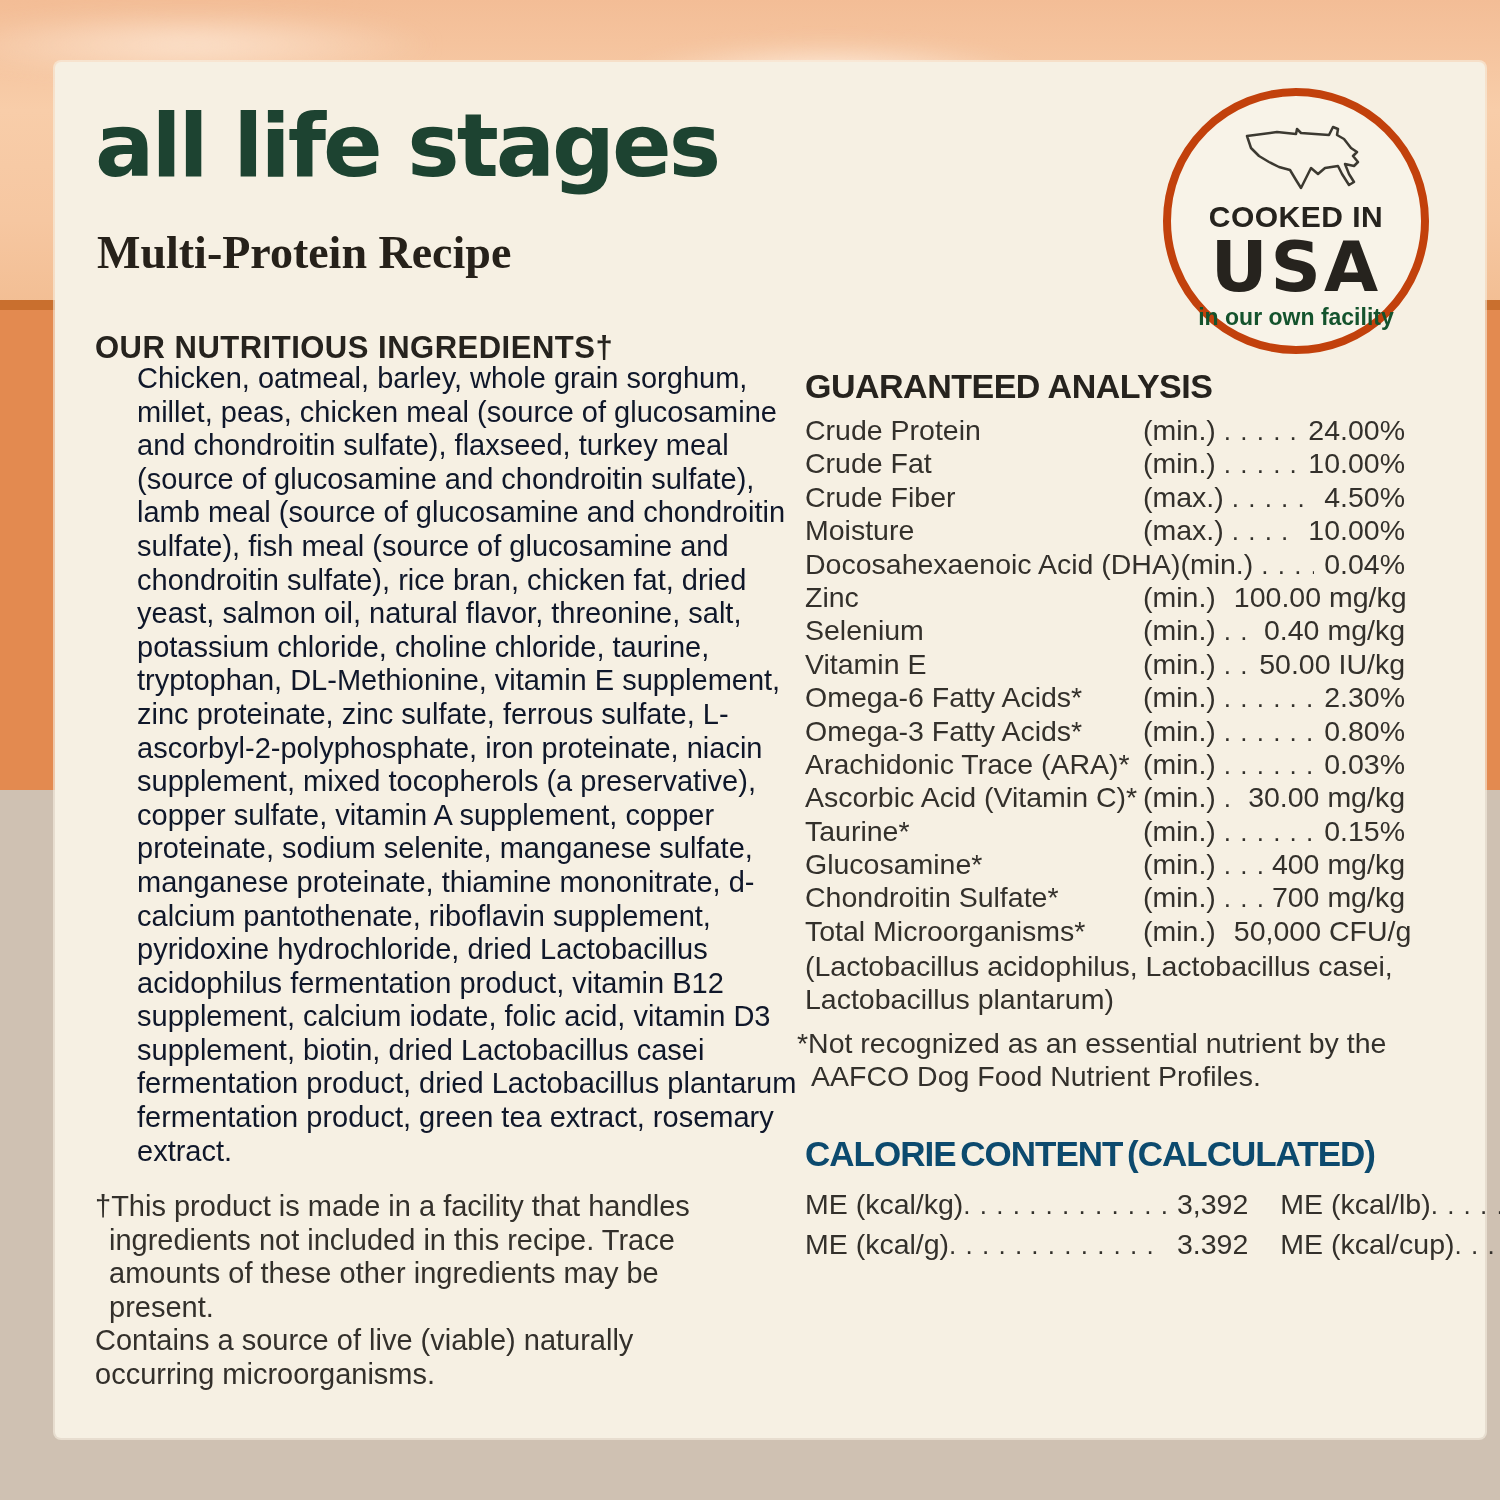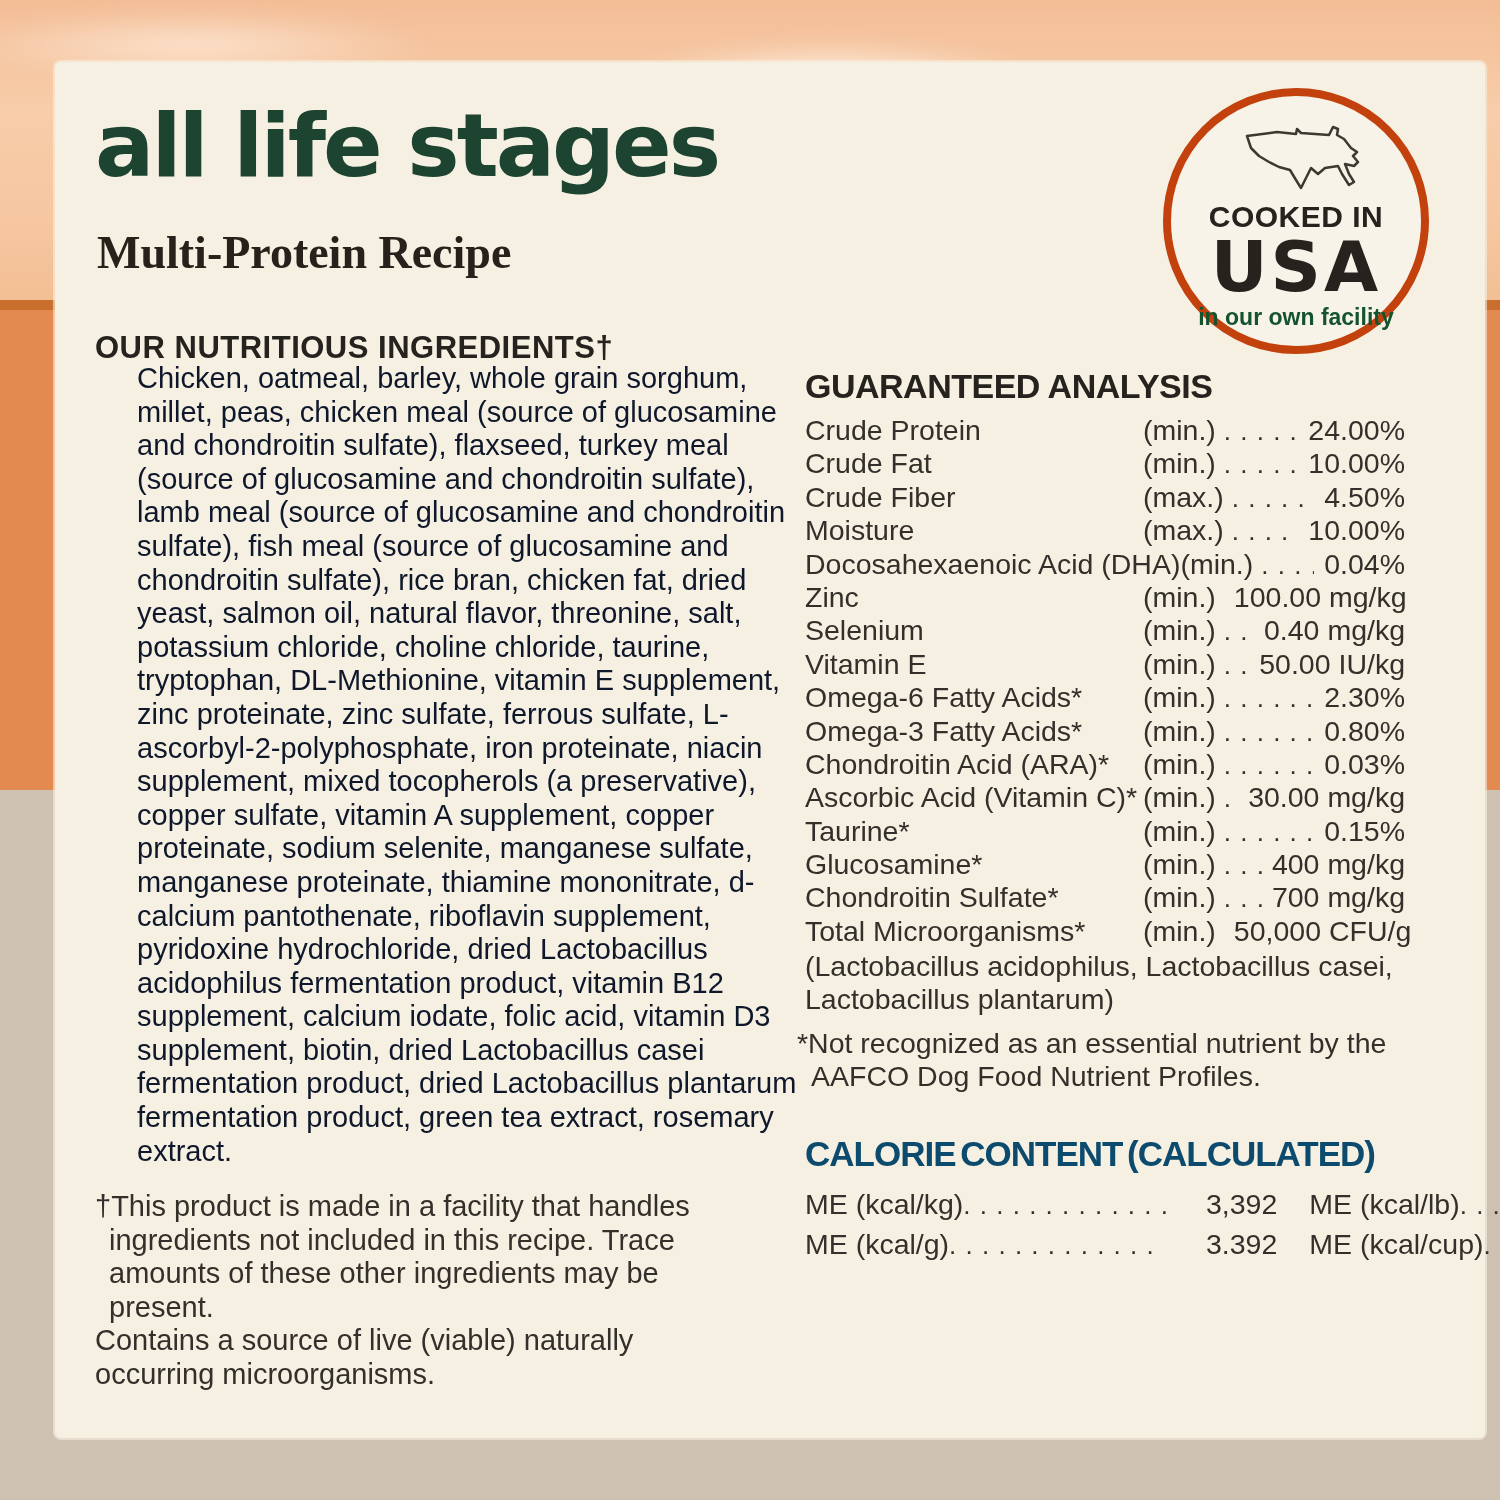--- a/index.html
+++ b/index.html
@@ -114,21 +114,21 @@
     word-spacing:-4px;
   }
   .cal-table { position:absolute; left:750px; top:1126px; width:604px; display:flex; gap:32px; }
   .cal-col { display:flex; flex-direction:column; }
   .cal-col.left  { flex:0 0 288px; }
   .cal-col.right { flex:0 0 284px; }
   .cal-row { display:flex; align-items:baseline; height:40px; font-size:28.5px; color:#33302b; }
   .cal-label { flex:0 0 auto; white-space:nowrap; }
   .cal-dots { flex:1 1 auto; overflow:hidden; white-space:nowrap; font-size:26px; letter-spacing:1px; }
   .cal-dots::before { content:". . . . . . . . . . . . ."; }
-  .cal-val { flex:0 0 auto; padding-left:8px; white-space:nowrap;margin-left:29px; }
+  .cal-val { flex:0 0 auto; padding-left:8px; white-space:nowrap; }
 </style>
 </head>
 <body>
 
 <div class="bg-sky">
   <div class="cloud c1"></div>
   <div class="cloud c2"></div>
   <div class="cloud c3"></div>
 </div>
 <div class="bg-field"></div>
@@ -209,21 +209,21 @@
         <span class="ga-dots"></span>
         <span class="ga-val">2.30%</span>
       </div>
     <div class="ga-row">
         <span class="ga-label">Omega-3 Fatty Acids*</span>
         <span class="ga-qual">(min.)</span>
         <span class="ga-dots"></span>
         <span class="ga-val">0.80%</span>
       </div>
     <div class="ga-row">
-        <span class="ga-label">Chondroitin Acid (ARA)*</span>
+        <span class="ga-label">Arachidonic Trace (ARA)*</span>
         <span class="ga-qual">(min.)</span>
         <span class="ga-dots"></span>
         <span class="ga-val">0.03%</span>
       </div>
     <div class="ga-row">
         <span class="ga-label">Ascorbic Acid (Vitamin C)*</span>
         <span class="ga-qual">(min.)</span>
         <span class="ga-dots"></span>
         <span class="ga-val">30.00 mg/kg</span>
       </div>

